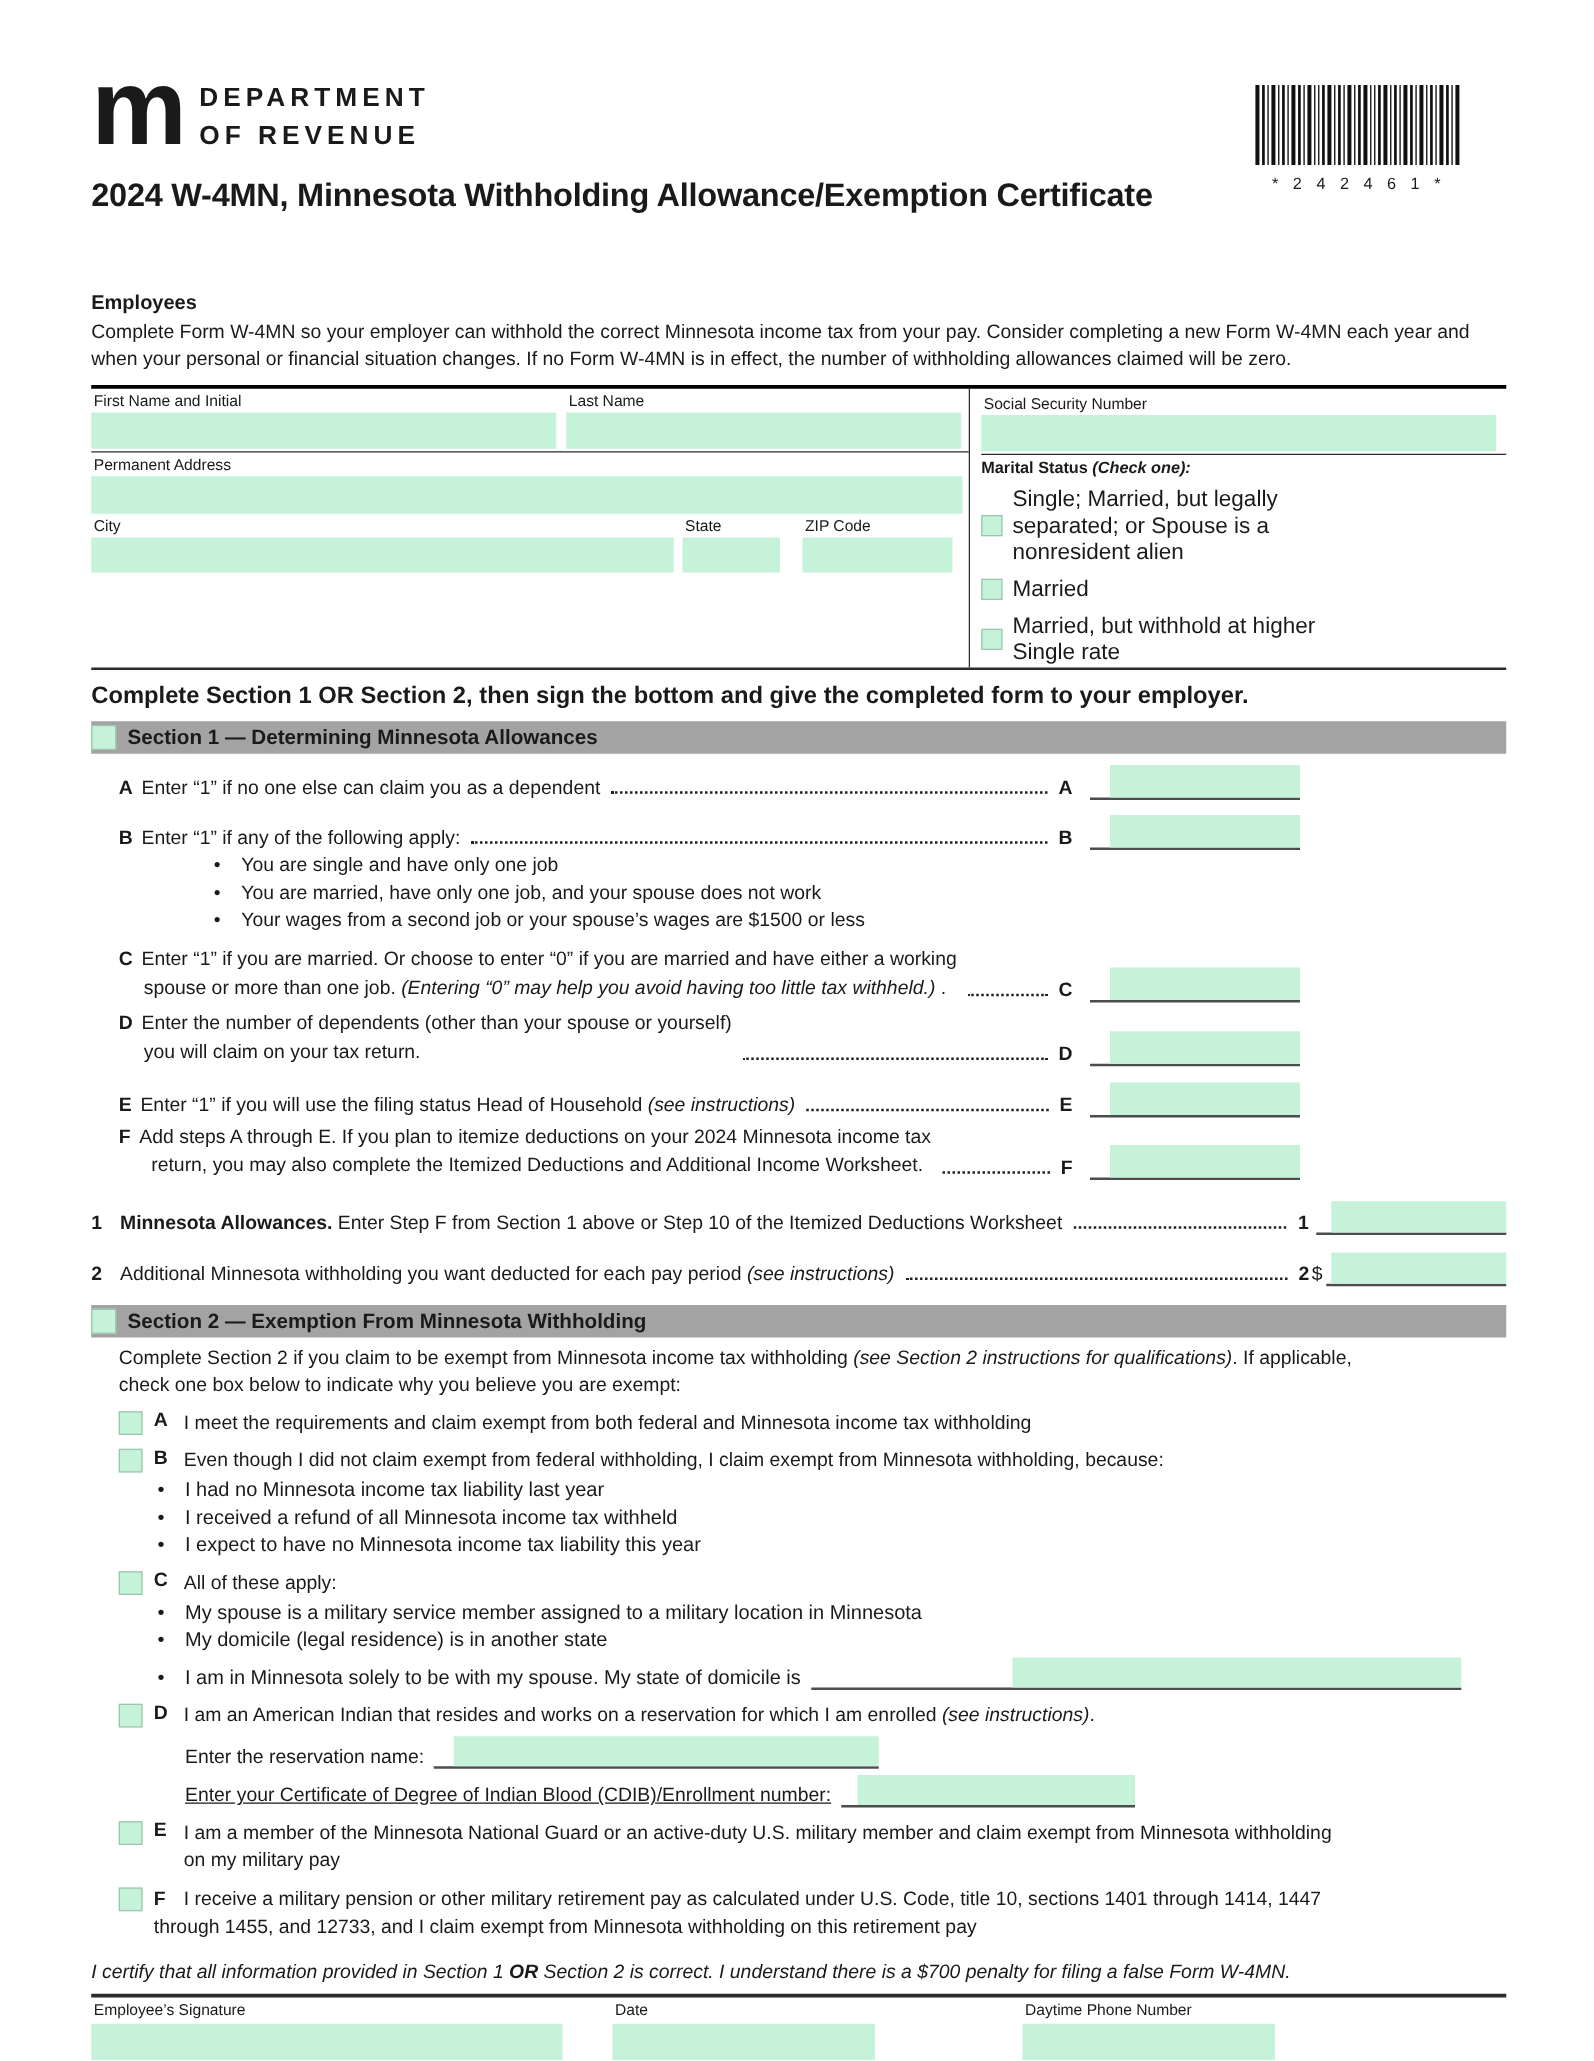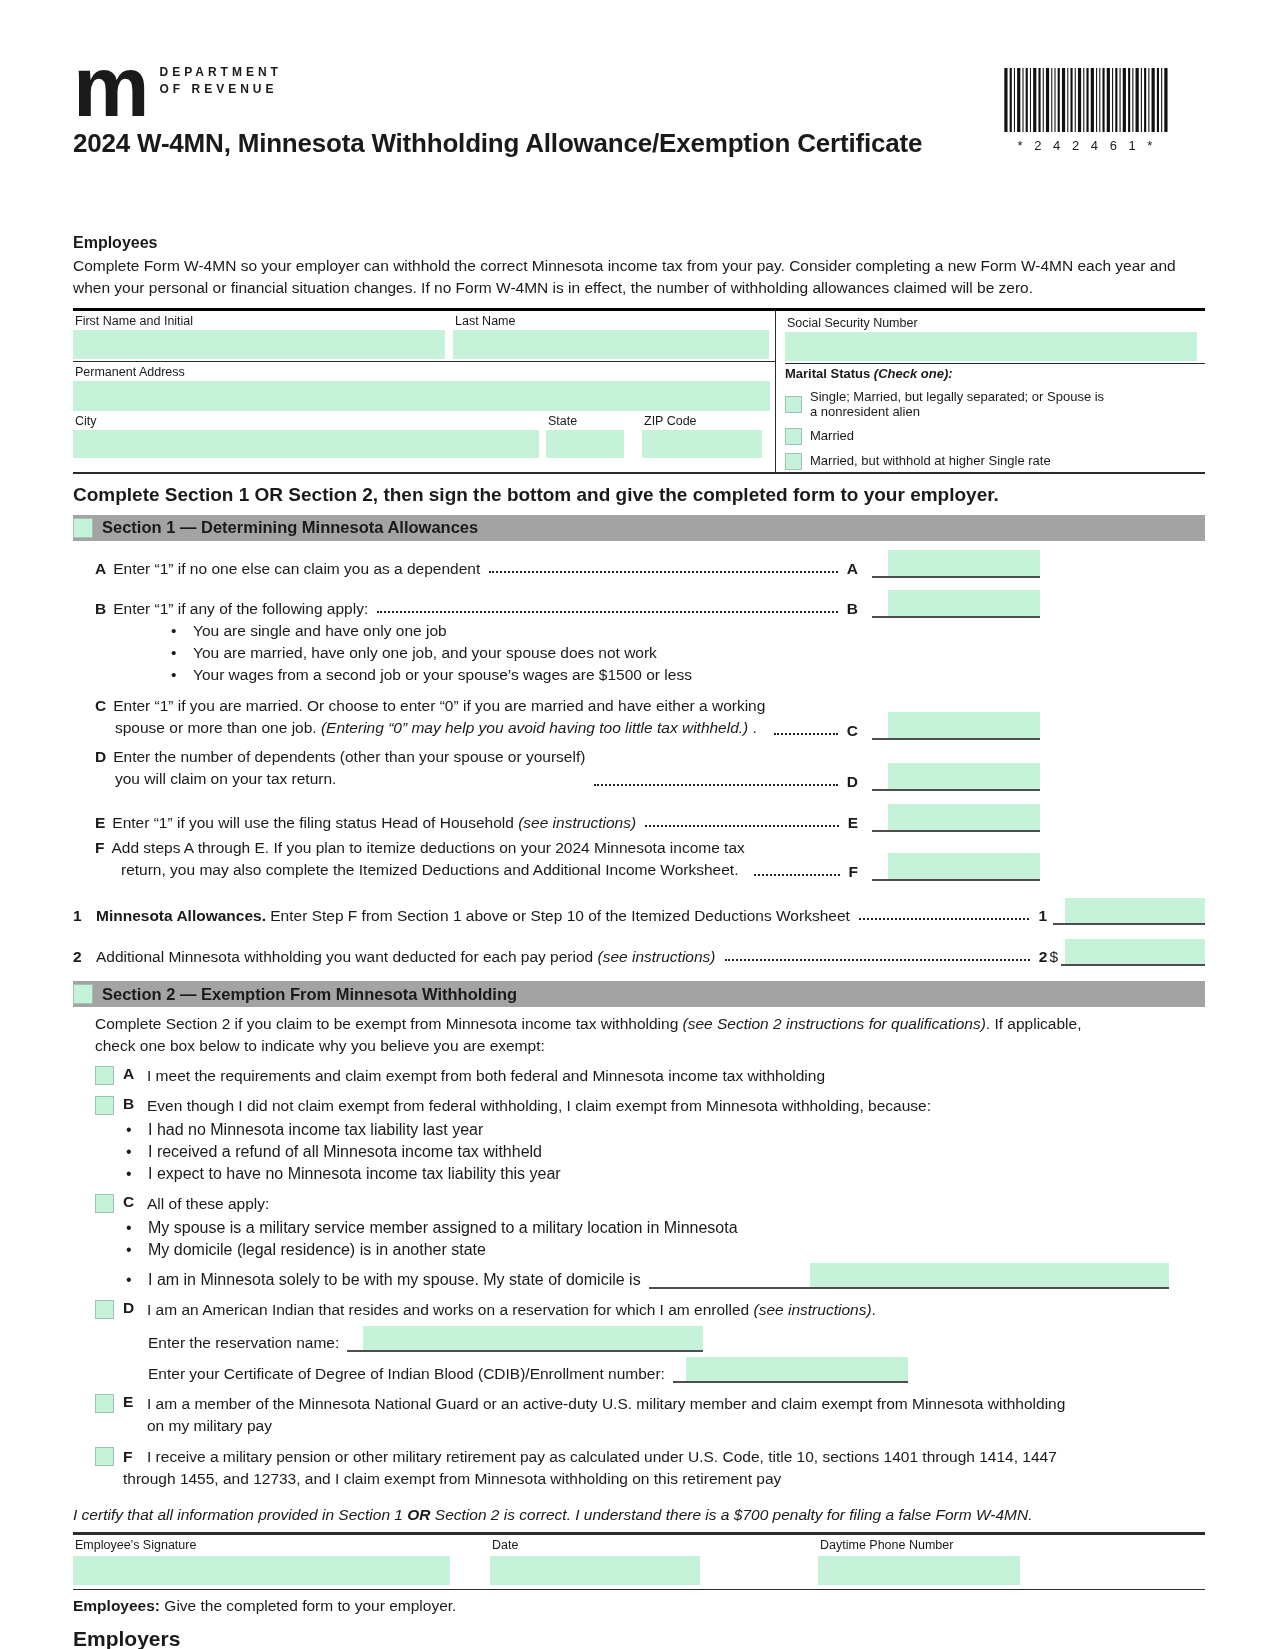--- a/index.html
+++ b/index.html
@@ -8,21 +8,21 @@
     width:1275px; height:1649px; overflow:hidden;
     font-family:"Liberation Sans", sans-serif;
     color:#1a1a1a;
   }
   .page { width:1275px; height:1649px; padding:56px 70px 0 73px; position:relative; }
 
   
   .hdr { position:relative; height:168px; }
   .logo-row { display:flex; align-items:flex-start; }
   .logo-m { font-size:86px; font-weight:bold; line-height:0.58; letter-spacing:-4px; margin-right:14px; margin-top:6px; }
-  .dept { font-size:12px; font-weight:bold; letter-spacing:4px; line-height:1.45; margin-top:8px; }
+  .dept { font-size:21px; font-weight:bold; letter-spacing:4px; line-height:1.45; margin-top:8px; }
   .barcode-box { position:absolute; top:12px; right:32px; width:172px; text-align:center; }
   .bc-label { font-size:13px; letter-spacing:4px; margin-top:2px; white-space:nowrap; }
   .title { font-size:26px; font-weight:bold; margin-top:16px; letter-spacing:-0.2px; }
 
   .h-emp { font-size:16px; font-weight:bold; margin-top:10px; }
   .intro { font-size:15.5px; line-height:1.42; margin-top:3px; }
 
   .gbox { background:#c5f2d8; }
 
   
@@ -39,21 +39,21 @@
   .addr-box { width:697px; height:30px; }
   .cityrow { display:flex; padding:2px 0 4px; }
   .cell-city { width:466px; margin-right:7px; }
   .cell-state { width:78px; margin-right:18px; }
   .cell-zip { width:120px; }
   .cityrow .gbox { height:28px; }
   .ssn-box { width:98%; height:29px; }
   .mar-label { font-size:13px; font-weight:bold; padding-top:2px; }
   .mar-opt { display:flex; align-items:center; margin-top:8px; }
   .mcb { width:17px; height:17px; background:#c5f2d8; border:1px solid #9cc4ae; flex:none; margin-right:8px; }
-  .mar-txt { font-size:13px; line-height:1.18; max-width:296px; }
+  .mar-txt { font-size:18px; line-height:1.18; max-width:296px; }
 
   .instruction { font-size:19px; font-weight:bold; margin-top:10px; }
 
   
   .secbar { background:#a3a3a3; display:flex; align-items:center; height:26px; margin-top:9px; }
   .sq { width:20px; height:20px; background:#c5f2d8; border:1px solid #9cc4ae; flex:none; margin-right:9px; }
   .secbar span { font-size:16.5px; font-weight:bold; }
 
   
   .s1 { padding-left:22px; padding-right:165px; font-size:15.5px; }
@@ -390,21 +390,21 @@
       <b class="iltr">D</b>
       <div class="itxt"><span>I am an American Indian that resides and works on a reservation for which I am enrolled </span><span class="it">(see instructions)</span><span>.</span></div>
     </div>
     <div class="dline">
       <span style="flex:none;">Enter the reservation name:</span>
       <div class="ifw" style="width:356px;">
           <div class="ifb gbox" style="width:340px;"></div>
         </div>
     </div>
     <div class="dline">
-      <span style="flex:none;">Enter your Certificate of Degree of Indian Blood (CDIB)/Enrollment number:</span>
+      <span style="flex:none;text-decoration:underline;">Enter your Certificate of Degree of Indian Blood (CDIB)/Enrollment number:</span>
       <div class="ifw" style="width:235px;">
           <div class="ifb gbox" style="width:222px;"></div>
         </div>
     </div>
 
     <div class="s2item" style="margin-top:10px;">
       <div class="cb"></div>
       <b class="iltr">E</b>
       <div class="itxt">
         <div>I am a member of the Minnesota National Guard or an active-duty U.S. military member and claim exempt from Minnesota withholding</div>

